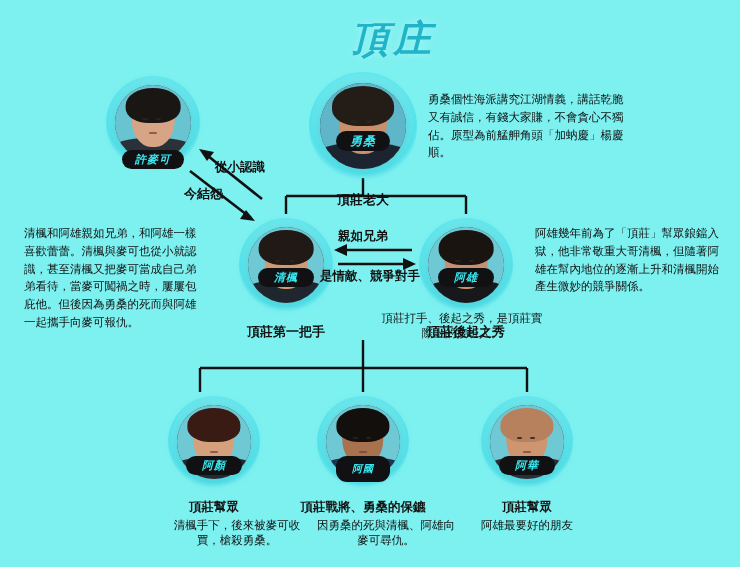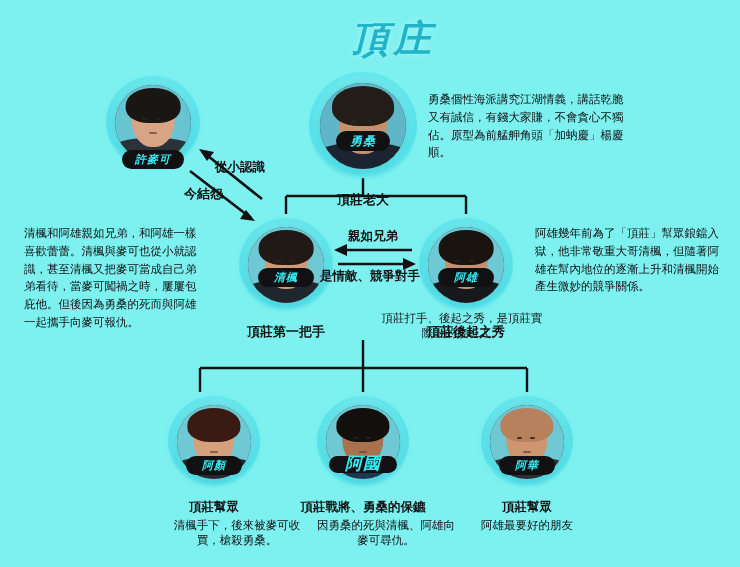--- a/index.html
+++ b/index.html
@@ -197,21 +197,21 @@
     <div class="badge" style="top:50px;font-size:11px;padding:4px 16px;">阿雄</div>
     <div class="role" style="margin-top:12px;font-size:13px;">頂莊後起之秀</div>
   </div>
 
   <div class="subrole" style="position:absolute;left:381px;top:311px;width:162px;font-size:11.5px;text-align:center;">頂莊打手、後起之秀，是頂莊實際上的接班人。</div>
 
   <div class="desc" style="left:535px;top:225px;width:190px;font-size:11.5px;text-align:left;">阿雄幾年前為了「頂莊」幫眾鋃鐺入獄，他非常敬重大哥清楓，但隨著阿雄在幫內地位的逐漸上升和清楓開始產生微妙的競爭關係。</div>
 
   <div class="relabel" style="left:215px;top:159px;font-size:12.5px;">從小認識</div>
   <div class="relabel" style="left:184px;top:185px;font-size:13px;">今結怨</div>
-  <div class="relabel" style="left:348px;top:228px;font-size:12.5px;">親如兄弟</div>
+  <div class="relabel" style="left:338px;top:228px;font-size:12.5px;">親如兄弟</div>
   <div class="relabel" style="left:320px;top:268px;font-size:12.5px;">是情敵、競爭對手</div>
 
   <div class="node small" style="left:154px;top:396px;width:92px;margin-left:14px;">
     <div class="glow">
       <div class="portrait">
         <div class="face" style="background:#6fc9d4">
           <div class="body" style="background:#23292f"></div>
           <div class="skin" style="background:#d5a07c"></div>
           <div class="hair" style="background:#3a1b14"></div>
           <div class="eyeL"></div>
@@ -231,21 +231,21 @@
         <div class="face" style="background:#6fc9d4">
           <div class="body" style="background:#1d3550"></div>
           <div class="skin" style="background:#a9724f"></div>
           <div class="hair" style="background:#120f0d"></div>
           <div class="eyeL"></div>
             <div class="eyeR"></div>
             <div class="mouth"></div>
         </div>
       </div>
     </div>
-    <div class="badge" style="top:60px;font-size:17px;padding:0 16px;font-family:Liberation Mono, monospace;">阿國</div>
+    <div class="badge" style="top:60px;font-size:10px;padding:8px 16px;">阿國</div>
     <div class="role" style="margin-top:12px;font-size:12.5px;width:160px;margin-left:-34px;">頂莊戰將、勇桑的保鑣</div>
     <div class="subrole" style="font-size:11.5px;width:138px;margin:2px auto 0;">因勇桑的死與清楓、阿雄向麥可尋仇。</div>
   </div>
 
   <div class="node small" style="left:481px;top:396px;width:92px;">
     <div class="glow">
       <div class="portrait">
         <div class="face" style="background:#6fc9d4">
           <div class="body" style="background:#2a2f35"></div>
           <div class="skin" style="background:#cd9570"></div>

